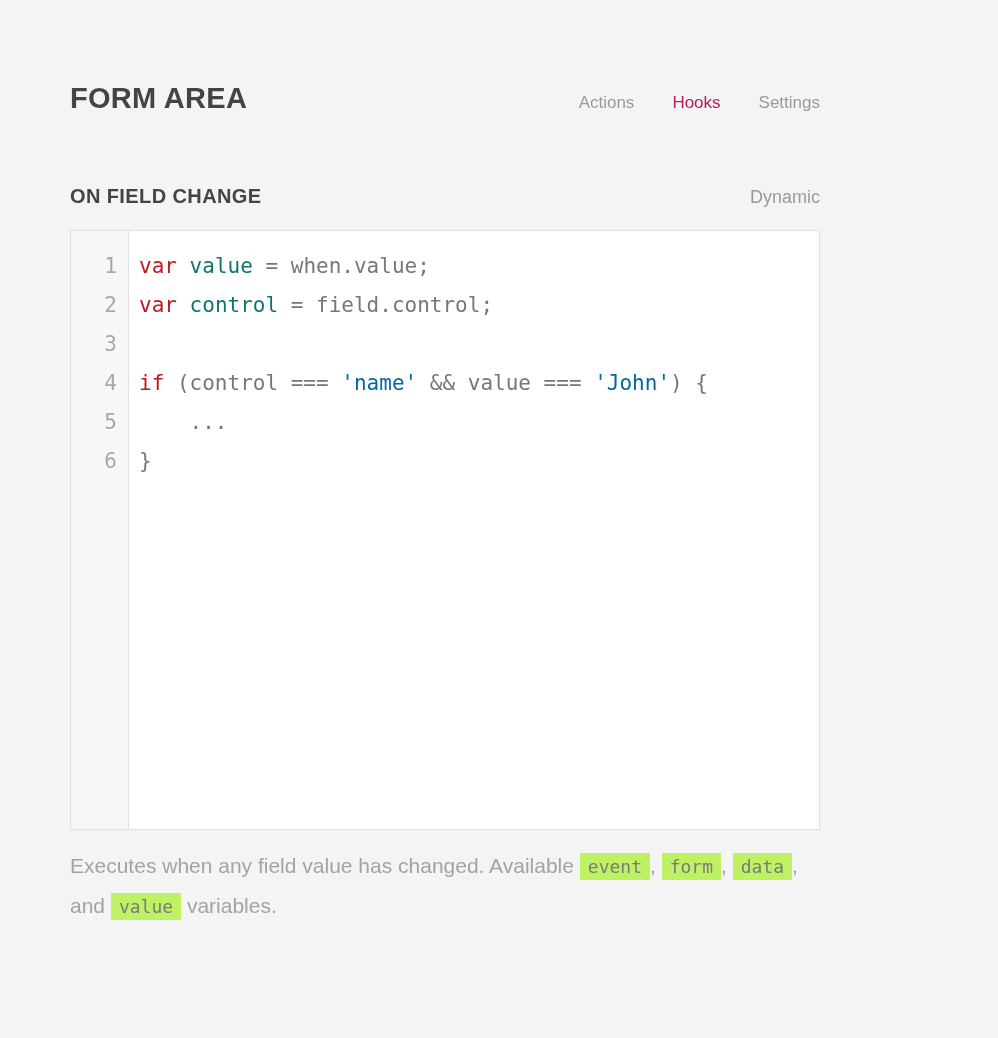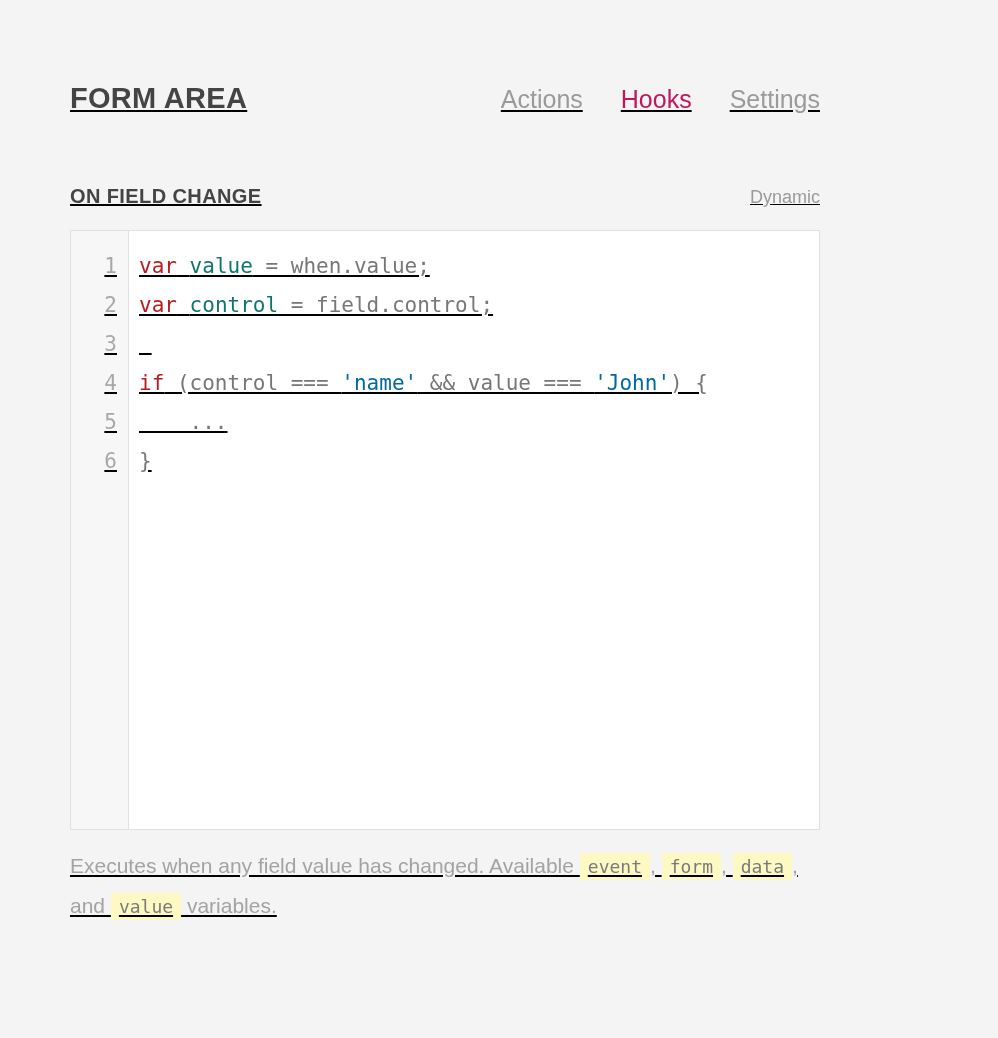--- a/index.html
+++ b/index.html
@@ -13,21 +13,20 @@
     font-family: "Liberation Sans", sans-serif;
     -webkit-font-smoothing: antialiased;
     overflow: hidden;
   }
   .page {
     position: relative;
     width: 890px;
     height: 1038px;
     box-sizing: border-box;
     padding: 0 70px;
-    text-decoration: underline;
   }
 
   
   .header {
     display: flex;
     align-items: baseline;
     justify-content: space-between;
     padding-top: 84px;
   }
   .page-title {
@@ -37,21 +36,21 @@
     color: #444444;
     line-height: 1;
     margin: 0;
   }
   .tabs {
     display: flex;
     align-items: baseline;
     gap: 38px;
   }
   .tab {
-    font-size: 25px;
+    font-size: 17px;
     color: #9a9a9a;
     line-height: 1;
     cursor: pointer;
     white-space: nowrap;
   }
   .tab.active {
     color: #be185d;
   }
 
   
@@ -125,21 +124,21 @@
     margin-top: 16px;
     font-size: 21px;
     line-height: 39px;
     color: #a3a3a3;
     max-width: 870px;
   }
   .chip {
     font-family: "DejaVu Sans Mono", monospace;
     font-size: 18px;
     color: #7a7a7a;
-    background: #fef9c3;
+    background: #bef264;
     padding: 3px 8px;
     white-space: nowrap;
   }
 </style>
 </head>
 <body>
 
 <div class="page">
 
   <div class="header">

